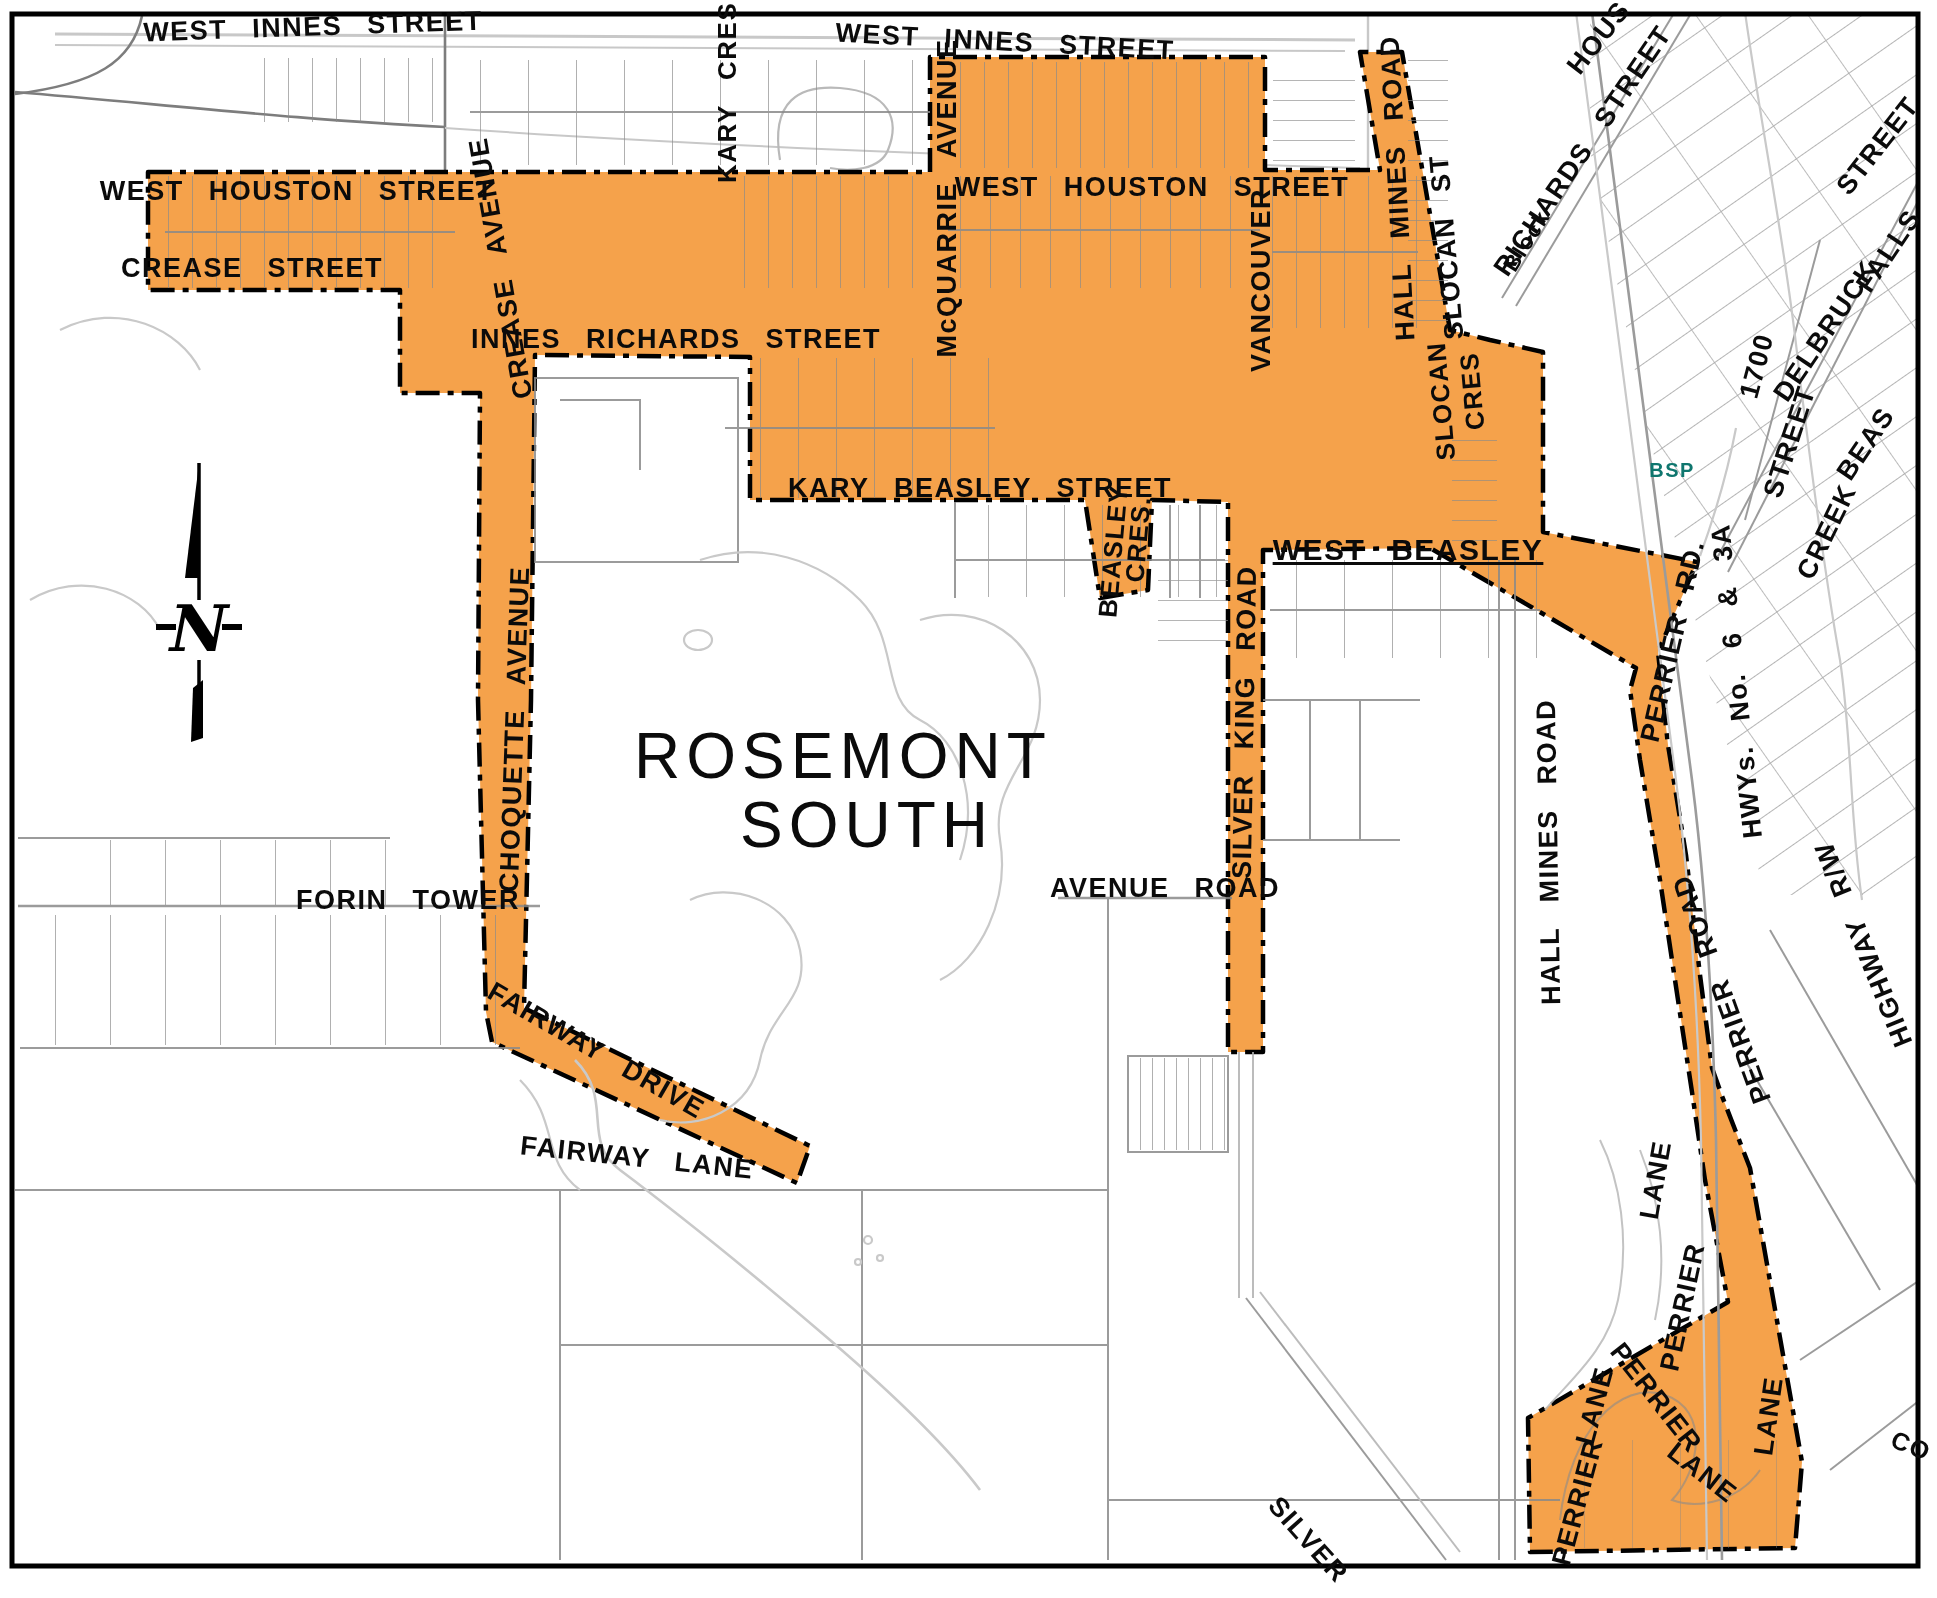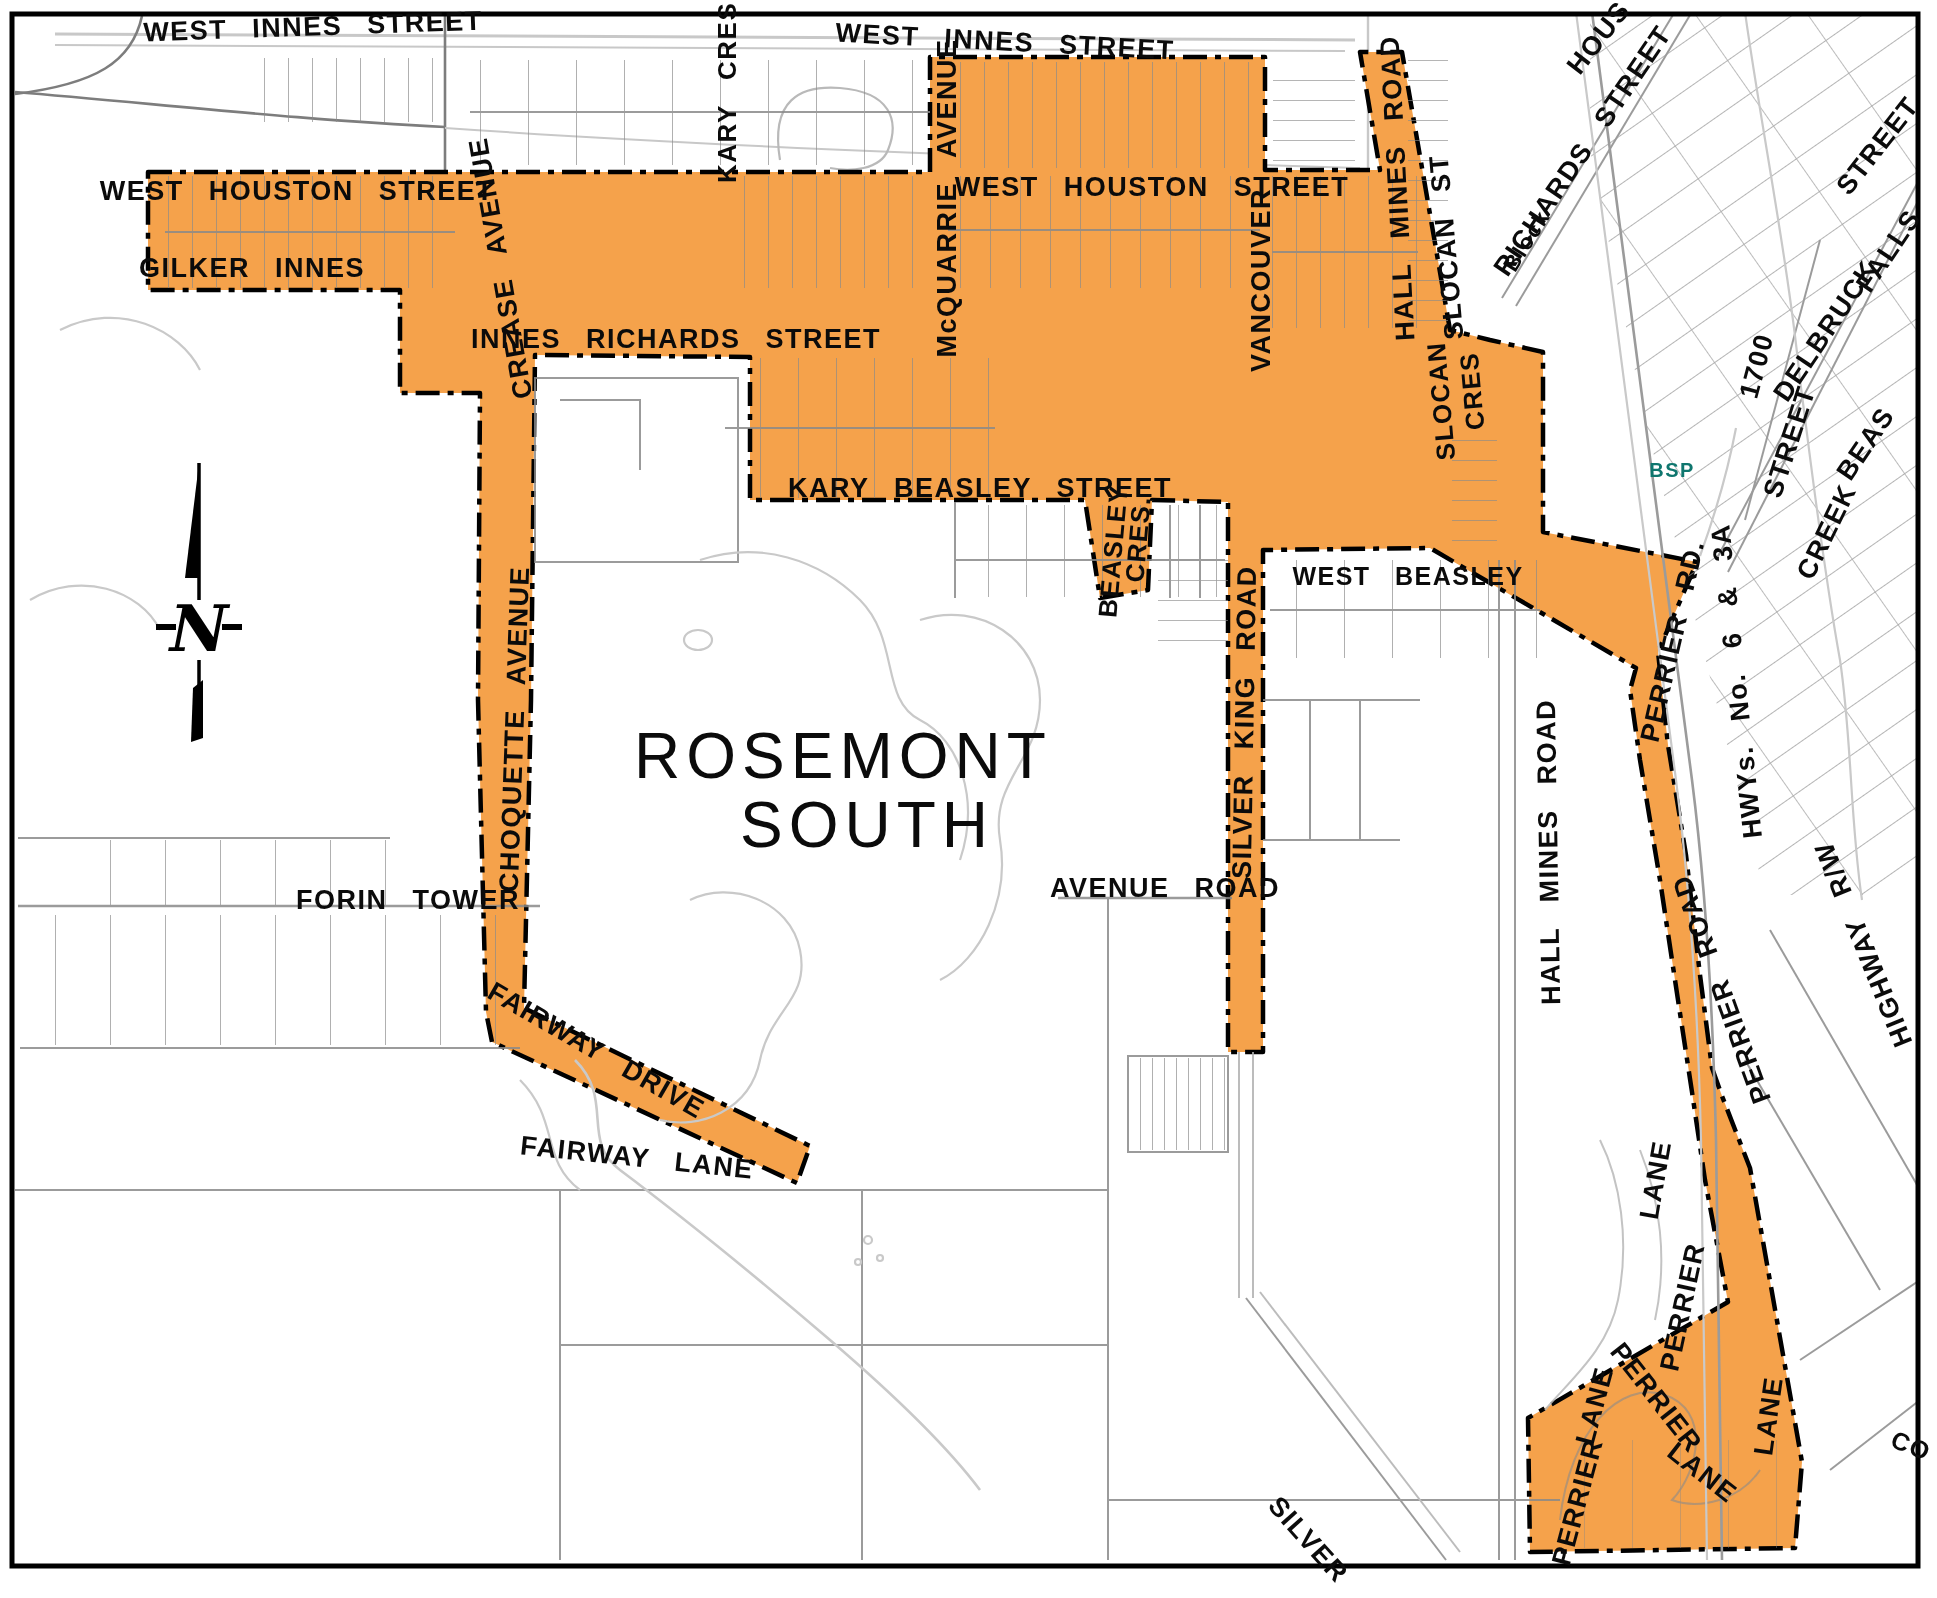--- a/index.html
+++ b/index.html
@@ -193,21 +193,21 @@
   </g>
 
   <rect x="12" y="14" width="1906" height="1552" fill="none" stroke="var(--c-frame,#000)" stroke-width="5"></rect>
 </svg>
 
 <div id="labels-layer">
       <span class="map-label" style="left: 313px; top: 27px; font-size: 27px; transform: translate(-50%, -50%) rotate(-2deg);">WEST INNES STREET</span>
       <span class="map-label" style="left: 1005px; top: 42px; font-size: 27px; transform: translate(-50%, -50%) rotate(3deg);">WEST INNES STREET</span>
       <span class="map-label" style="left: 297px; top: 191px; font-size: 27px; transform: translate(-50%, -50%) rotate(0deg);">WEST HOUSTON STREET</span>
       <span class="map-label" style="left: 1152px; top: 187px; font-size: 27px; transform: translate(-50%, -50%) rotate(0deg);">WEST HOUSTON STREET</span>
-      <span class="map-label" style="left: 252px; top: 268px; font-size: 27px; transform: translate(-50%, -50%) rotate(0deg);">GILKER INNES</span>
+      <span class="map-label" style="left: 252px; top: 268px; font-size: 27px; transform: translate(-50%, -50%) rotate(0deg);">CREASE STREET</span>
       <span class="map-label" style="left: 727px; top: 88px; font-size: 26px; transform: translate(-50%, -50%) rotate(-90deg);">KARY CRES.</span>
       <span class="map-label" style="left: 501px; top: 268px; font-size: 27px; transform: translate(-50%, -50%) rotate(-100deg);">CREASE AVENUE</span>
       <span class="map-label" style="left: 676px; top: 339px; font-size: 27px; transform: translate(-50%, -50%) rotate(0deg);">INNES RICHARDS STREET</span>
       <span class="map-label" style="left: 947px; top: 198px; font-size: 27px; transform: translate(-50%, -50%) rotate(-90deg);">McQUARRIE AVENUE</span>
       <span class="map-label" style="left: 1261px; top: 280px; font-size: 27px; transform: translate(-50%, -50%) rotate(-90deg);">VANCOUVER</span>
       <span class="map-label" style="left: 1447px; top: 247px; font-size: 27px; transform: translate(-50%, -50%) rotate(-95deg);">SLOCAN ST</span>
       <span class="map-label" style="left: 1398px; top: 188px; font-size: 27px; transform: translate(-50%, -50%) rotate(-93deg);">HALL MINES ROAD</span>
       <span class="map-label" style="left: 1527px; top: 241px; font-size: 22px; transform: translate(-50%, -50%) rotate(-58deg);">Block</span>
       <span class="map-label" style="left: 1583px; top: 151px; font-size: 27px; transform: translate(-50%, -50%) rotate(-56deg);">RICHARDS STREET</span>
       <span class="map-label" style="left: 1599px; top: 38px; font-size: 27px; transform: translate(-50%, -50%) rotate(-52deg);">HOUS</span>
@@ -215,21 +215,21 @@
       <span class="map-label" style="left: 1757px; top: 366px; font-size: 27px; transform: translate(-50%, -50%) rotate(-75deg);">1700</span>
       <span class="map-label" style="left: 1790px; top: 442px; font-size: 27px; transform: translate(-50%, -50%) rotate(-72deg);">STREET</span>
       <span class="map-label" style="left: 1826px; top: 331px; font-size: 27px; transform: translate(-50%, -50%) rotate(-56deg);">DELBRUCK</span>
       <span class="map-label" style="left: 1889px; top: 251px; font-size: 27px; transform: translate(-50%, -50%) rotate(-56deg);">FALLS</span>
       <span class="map-label" style="left: 1866px; top: 444px; font-size: 27px; transform: translate(-50%, -50%) rotate(-56deg);">BEAS</span>
       <span class="map-label" style="left: 1827px; top: 532px; font-size: 27px; transform: translate(-50%, -50%) rotate(-64deg);">CREEK</span>
       <span class="map-label" style="left: 1672px; top: 470px; font-size: 20px; color: #0f766e; transform: translate(-50%, -50%) rotate(0deg);">BSP</span>
       <span class="map-label" style="left: 980px; top: 488px; font-size: 27px; transform: translate(-50%, -50%) rotate(0deg);">KARY BEASLEY STREET</span>
       <span class="map-label" style="left: 1113px; top: 551px; font-size: 26px; transform: translate(-50%, -50%) rotate(-85deg);">BEASLEY</span>
       <span class="map-label" style="left: 1138px; top: 539px; font-size: 26px; transform: translate(-50%, -50%) rotate(-85deg);">CRES.</span>
-      <span class="map-label" style="left: 1408px; top: 576px; font-size: 25px; transform: translate(-50%, -50%) rotate(0deg);">WEST BEASLEY</span>
+      <span class="map-label" style="left: 1408px; top: 550px; font-size: 30px; transform: translate(-50%, -50%) rotate(0deg); text-decoration: underline;">WEST BEASLEY</span>
       <span class="map-label" style="left: 1441px; top: 401px; font-size: 26px; transform: translate(-50%, -50%) rotate(-95deg);">SLOCAN</span>
       <span class="map-label" style="left: 1472px; top: 391px; font-size: 26px; transform: translate(-50%, -50%) rotate(-95deg);">CRES</span>
       <span class="map-label" style="left: 1673px; top: 641px; font-size: 27px; transform: translate(-50%, -50%) rotate(-77deg);">PERRIER RD.</span>
       <span class="map-label" style="left: 1737px; top: 681px; font-size: 27px; transform: translate(-50%, -50%) rotate(-96deg);">HWYs. No. 6 &amp; 3A</span>
       <span class="map-label" style="left: 1245px; top: 722px; font-size: 27px; transform: translate(-50%, -50%) rotate(-89deg);">SILVER KING ROAD</span>
       <span class="map-label" style="left: 1549px; top: 852px; font-size: 27px; transform: translate(-50%, -50%) rotate(-91deg);">HALL MINES ROAD</span>
       <span class="map-label" style="left: 1165px; top: 888px; font-size: 27px; transform: translate(-50%, -50%) rotate(0deg);">AVENUE ROAD</span>
       <span class="map-label title" style="left: 867px; top: 825px; font-size: 64px; transform: translate(-50%, -50%) rotate(0deg);">SOUTH</span>
       <span class="map-label title" style="left: 843px; top: 756px; font-size: 64px; transform: translate(-50%, -50%) rotate(0deg);">ROSEMONT</span>
       <span class="map-label" style="left: 408px; top: 900px; font-size: 27px; transform: translate(-50%, -50%) rotate(0deg);">FORIN TOWER</span>

